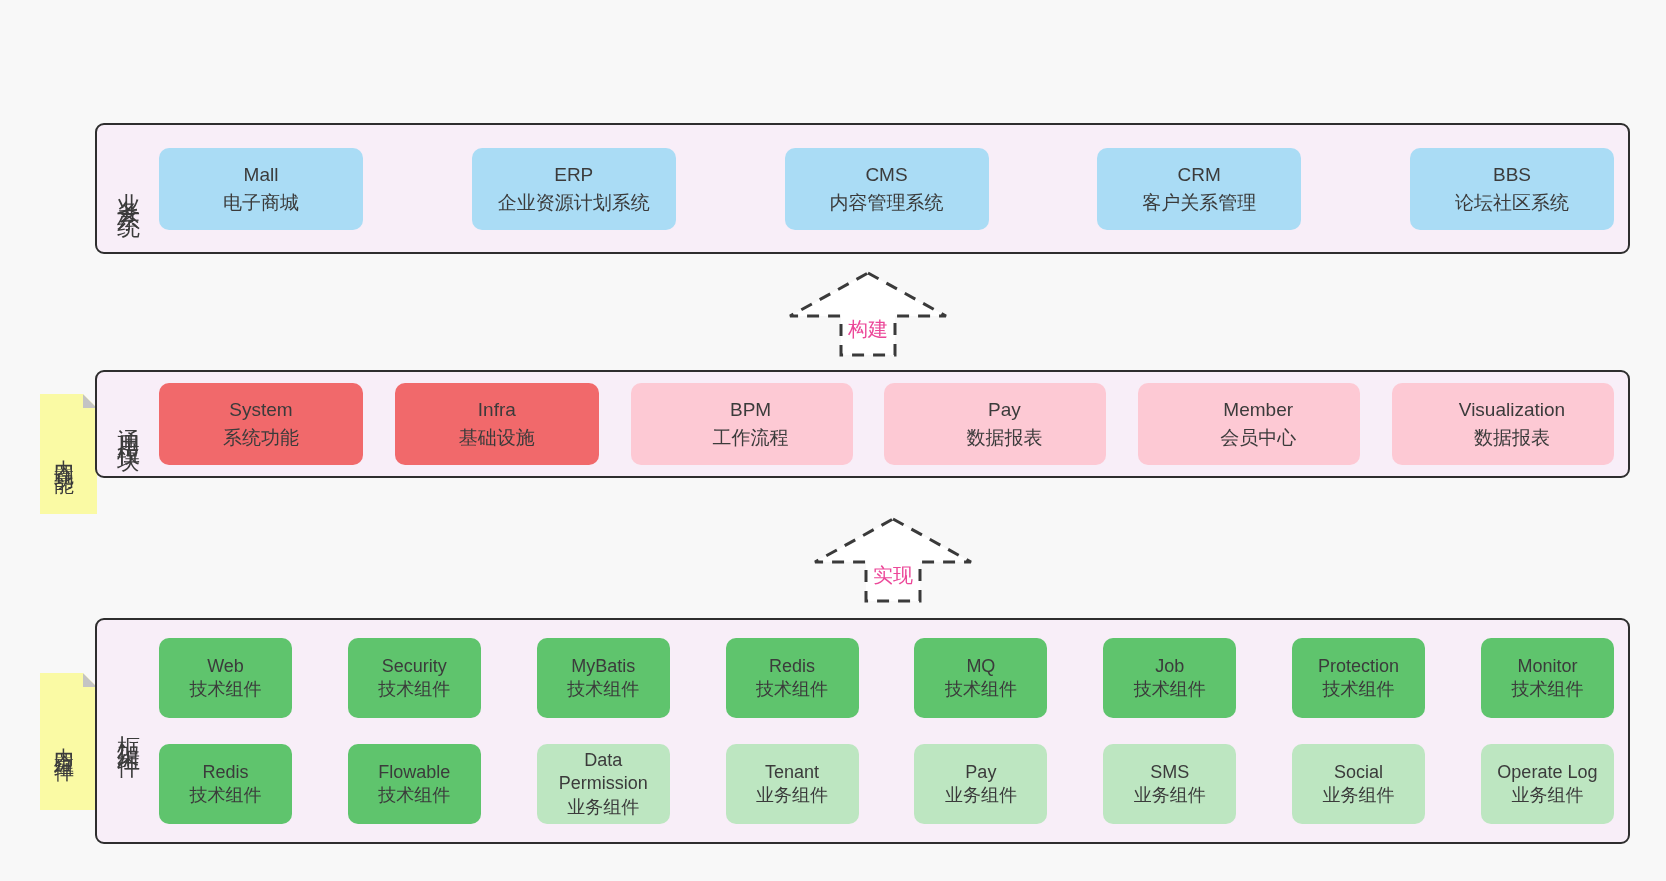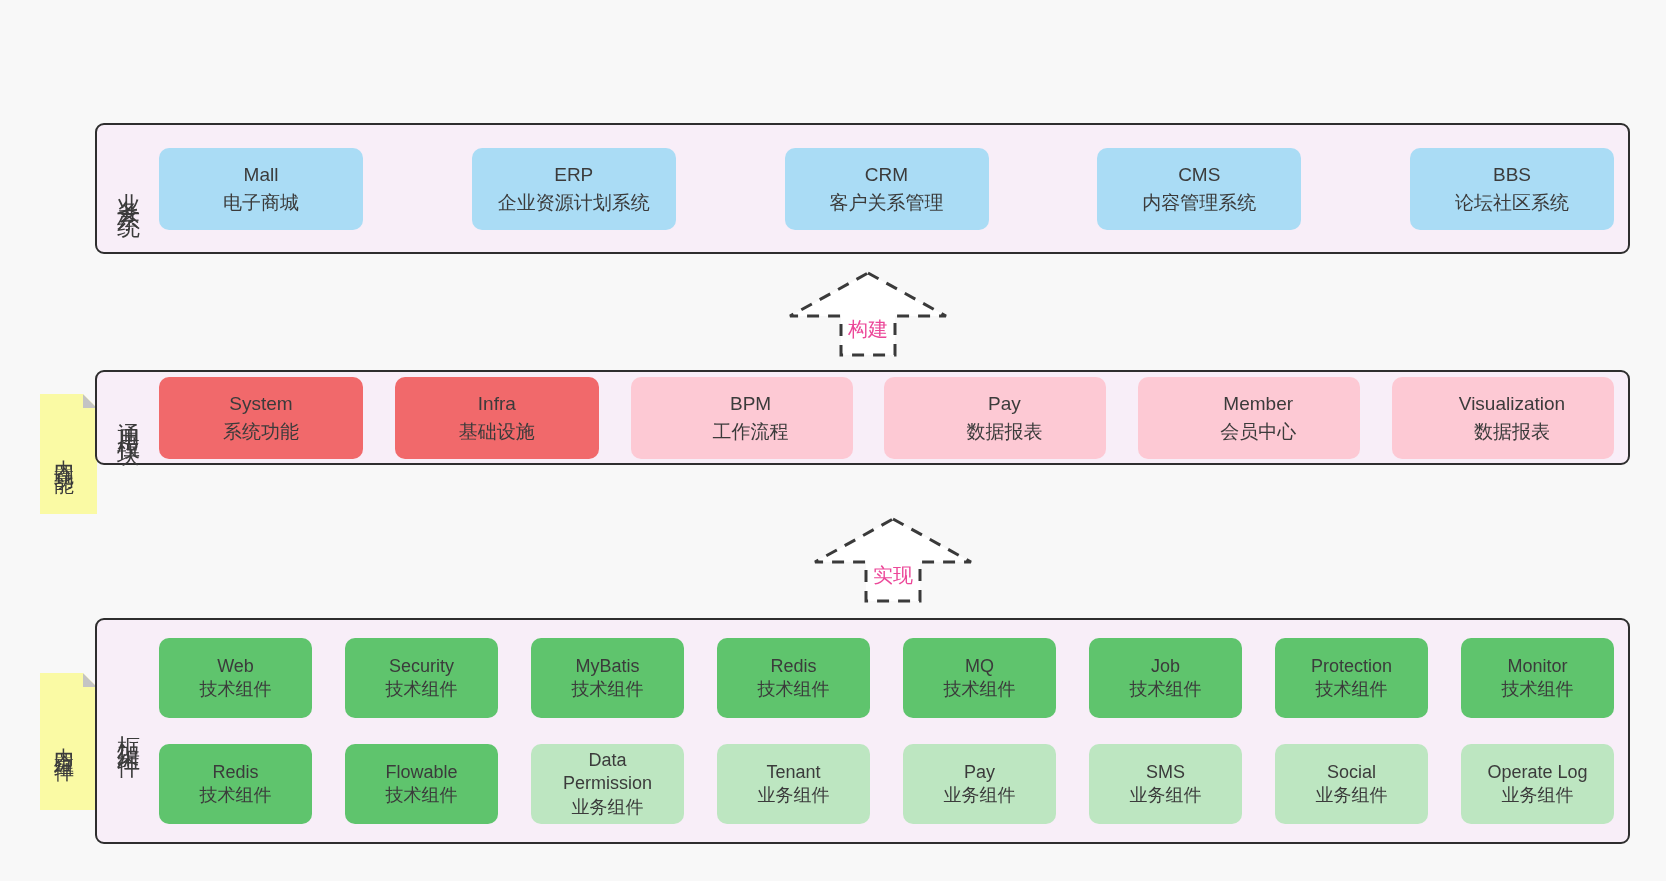--- a/index.html
+++ b/index.html
@@ -9,21 +9,21 @@
     background:#f8f8f8; color:#3b3b3b;
     font-family:"Liberation Sans","DejaVu Sans",sans-serif;
   }
   
   .panel {
     position:absolute; left:95px; width:1535px; box-sizing:border-box;
     background:#f8eef8; border:2px solid #2e2e2e; border-radius:9px;
     z-index:2;
   }
   #panel-business   { top:123px; height:131px; }
-  #panel-modules    { top:370px; height:95px; }
+  #panel-modules    { top:370px; height:108px; }
   #panel-components { top:618px; height:226px; }
 
   .side-label {
     position:absolute; left:20px; top:50%; transform:translateY(-50%);
     writing-mode:vertical-rl; text-orientation:upright;
     font-size:23px; letter-spacing:7px; color:#3b3b3b; line-height:1;
     white-space:nowrap;
   }
   .boxes {
     position:absolute; left:62px; right:14px; top:50%; transform:translateY(-50%);
@@ -35,21 +35,21 @@
   }
   .boxes-stack .boxes { position:static; transform:none; }
 
   
   .box {
     border-radius:10px; display:flex; flex-direction:column;
     align-items:center; justify-content:center; text-align:center;
     font-size:19px; line-height:1.45;
   }
   .box-big   { width:204px; height:82px; }
-  .box-small { width:153px; height:80px; font-size:18px; line-height:1.3; }
+  .box-small { width:133px; height:80px; font-size:18px; line-height:1.3; }
   .box-small .en { max-width:116px; }
   .blue       { background:#aadcf5; }
   .red        { background:#f1696b; }
   .pink       { background:#fdc9d4;padding-left:18px; }
   .green      { background:#5fc46d; }
   .lightgreen { background:#bde6c1; }
 
   
   .note {
     position:absolute; left:40px; width:57px; z-index:1;
@@ -88,26 +88,26 @@
   <div class="boxes">
     <div class="box box-big blue">
       <div class="en">Mall</div>
       <div class="zh">电子商城</div>
     </div>
     <div class="box box-big blue">
       <div class="en">ERP</div>
       <div class="zh">企业资源计划系统</div>
     </div>
     <div class="box box-big blue">
+      <div class="en">CMS</div>
+      <div class="zh">内容管理系统</div>
+    </div>
+    <div class="box box-big blue">
       <div class="en">CRM</div>
       <div class="zh">客户关系管理</div>
-    </div>
-    <div class="box box-big blue">
-      <div class="en">CMS</div>
-      <div class="zh">内容管理系统</div>
     </div>
     <div class="box box-big blue">
       <div class="en">BBS</div>
       <div class="zh">论坛社区系统</div>
     </div>
   </div>
 </div>
 
 <div class="arrow" id="arrow-build">
   <svg width="162" height="88" viewBox="0 0 162 88">

